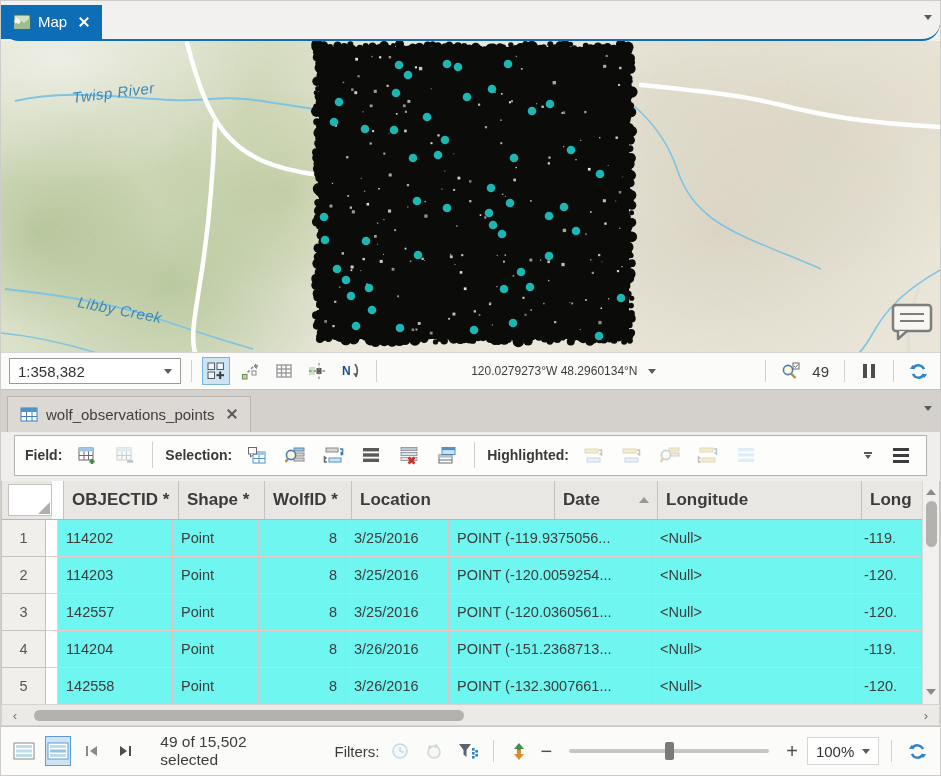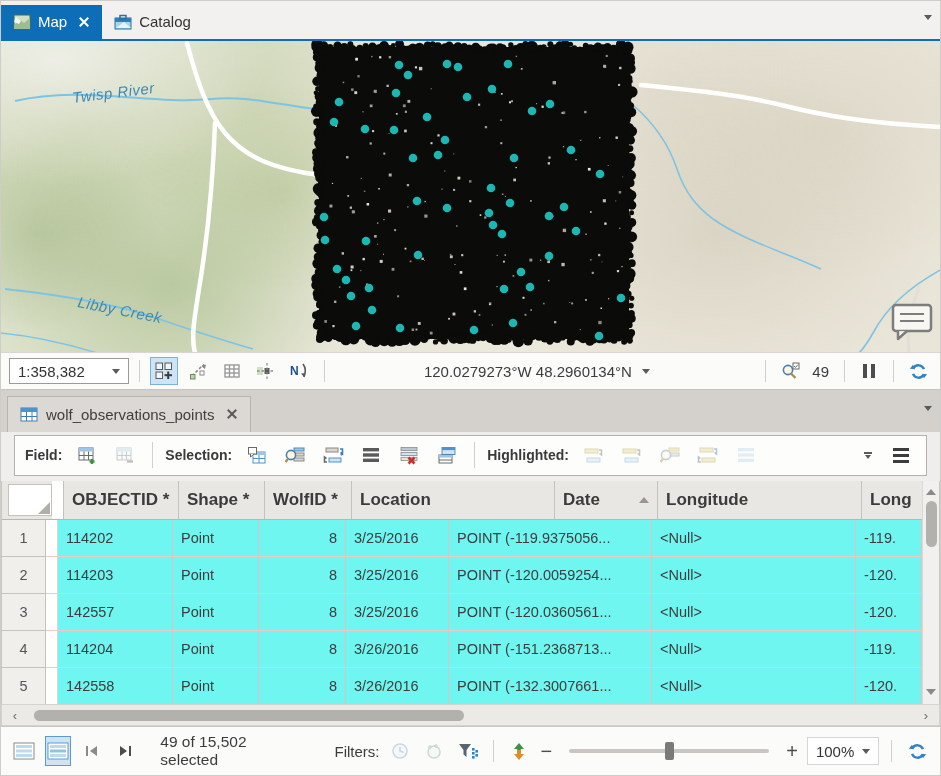--- a/index.html
+++ b/index.html
@@ -1,20 +1,20 @@
 <!DOCTYPE html>
 <html><head>
 <meta charset="utf-8">
 <style>
   html,body{margin:0;padding:0;background:#e9e7e4;}
   *{box-sizing:border-box;font-family:"Liberation Sans",sans-serif;}
   .app{width:941px;height:776px;background:#f2f0ee;overflow:hidden;display:flex;flex-direction:column;border:1px solid #cfcdca;}
 
   
-  .viewtabs{height:40px;background:#f3f1ef;display:flex;align-items:flex-end;border-bottom:2px solid #0d6db7;position:relative;}
+  .viewtabs{height:40px;background:#f3f1ef;display:flex;align-items:flex-end;border-bottom:2px solid #0d6db7;position:relative;border-radius:18px;}
   .vtab{height:34px;display:flex;align-items:center;gap:7px;padding:0 12px;font-size:15px;cursor:default;}
   .vtab.active{background:#0d6db7;color:#fff;}
   .vtab.inactive{color:#333;}
   .vtab .ticon{width:18px;height:16px;display:inline-block;position:relative;}
   .closex{width:12px;height:12px;position:relative;display:inline-block;margin-left:4px;}
   .closex:before,.closex:after{content:"";position:absolute;left:5px;top:0;width:2px;height:12px;background:currentColor;}
   .closex:before{transform:rotate(45deg);}
   .closex:after{transform:rotate(-45deg);}
   .bar-chev{position:absolute;right:8px;top:14px;}
   .chev{width:0;height:0;border-left:4px solid transparent;border-right:4px solid transparent;border-top:5px solid #5a5a5a;display:inline-block;}
@@ -31,26 +31,26 @@
       radial-gradient(320px 230px at 76% 62%, rgba(203,196,176,.5), transparent 72%),
       radial-gradient(280px 210px at 88% 28%, rgba(208,200,180,.45), transparent 72%),
       radial-gradient(240px 180px at 70% 15%, rgba(214,207,188,.4), transparent 72%),
       linear-gradient(100deg,#dce2ca 0%,#dee3cd 26%,#e7e6d7 38%,#ebe8dc 55%,#e9e5d8 100%);
   }
   .map svg{position:absolute;left:0;top:0;}
   .wlabel{fill:#3e89b4;font-style:italic;font-size:15px;letter-spacing:.5px;}
 
   
   .mapbar{height:38px;background:#fbfbfa;border-top:1px solid #d8d5d2;border-bottom:1px solid #c6c3c0;display:flex;align-items:center;padding:0 8px;gap:6px;font-size:14px;color:#404040;}
-  .scalebox{width:120px;height:26px;border:1px solid #9a9a9a;background:#fff;display:flex;align-items:center;padding:0 8px;gap:6px;font-size:15px;color:#333;}
+  .scalebox{width:172px;height:26px;border:1px solid #9a9a9a;background:#fff;display:flex;align-items:center;padding:0 8px;gap:6px;font-size:15px;color:#333;}
   .scalebox .sp{flex:1;}
   .vsep{width:1px;height:22px;background:#d2cfcc;margin:0 4px;}
   .mbtn{width:28px;height:28px;display:flex;align-items:center;justify-content:center;border:1px solid transparent;background:transparent;padding:0;}
   .mbtn.on{background:#cde4f5;border-color:#7ab4dc;}
-  .coords{display:flex;align-items:center;gap:10px;font-size:15px;color:#3c3c3c;}
+  .coords{display:flex;align-items:center;gap:10px;font-size:12px;color:#3c3c3c;}
   .count49{font-size:15px;color:#3c3c3c;}
 
   
   .ttabbar{height:42px;background:#d4d1cd;display:flex;align-items:flex-end;position:relative;}
   .ttab{height:36px;margin-left:6px;background:#dcd8d4;border:1px solid #b8b5b1;border-bottom:none;display:flex;align-items:center;gap:8px;padding:0 12px;font-size:15px;color:#404040;}
   .ttab .closex{color:#5a5a5a;}
 
   
   .toolwrap{height:49px;background:#f0eeec;padding:3px 13px;}
   .toolbar{height:41px;background:#fdfdfc;border:1px solid #b5b2ae;display:flex;align-items:center;padding:0 10px;gap:8px;}
@@ -115,31 +115,20 @@
     <div class="vtab active">
       <span class="ticon">
         <svg width="18" height="16" viewBox="0 0 18 16">
             <rect x="1" y="1" width="16" height="14" fill="#cfe0c5" stroke="#4b6b4a"></rect>
             <path d="M1 11 L7 6 L11 9 L17 4 L17 15 L1 15 Z" fill="#9dbd8f"></path>
             <path d="M3 3 L8 7 L6 10 L1 8 Z" fill="#f4f6f1"></path>
           </svg>
       </span>
       <span>Map</span>
       <span class="closex"></span>
-    </div>
-    <div class="vtab inactive">
-      <span class="ticon">
-        <svg width="18" height="16" viewBox="0 0 18 16">
-            <rect x="1" y="4" width="16" height="11" fill="#a9d3ea" stroke="#2e6f9e"></rect>
-            <rect x="1" y="4" width="16" height="4" fill="#2f81b4"></rect>
-            <rect x="6" y="1.5" width="6" height="3.5" fill="none" stroke="#2e6f9e" stroke-width="1.5"></rect>
-            <path d="M2 14 L10 8 L17 14 Z" fill="#e8f3f9"></path>
-          </svg>
-      </span>
-      <span>Catalog</span>
     </div>
     <span class="bar-chev chev"></span>
   </div>
 
   <div class="map">
     <svg width="941" height="312" viewBox="0 0 941 312">
       <g fill="none" stroke="#7fc3e2" stroke-width="2">
         <path d="M14,60 C80,44 150,64 210,58 C250,54 285,66 330,70"></path>
         <path d="M4,248 C60,254 118,264 158,278 C196,291 224,300 252,308" stroke-width="1.8"></path>
         <path d="M0,292 C40,296 70,304 96,312" stroke-width="1.5"></path>

